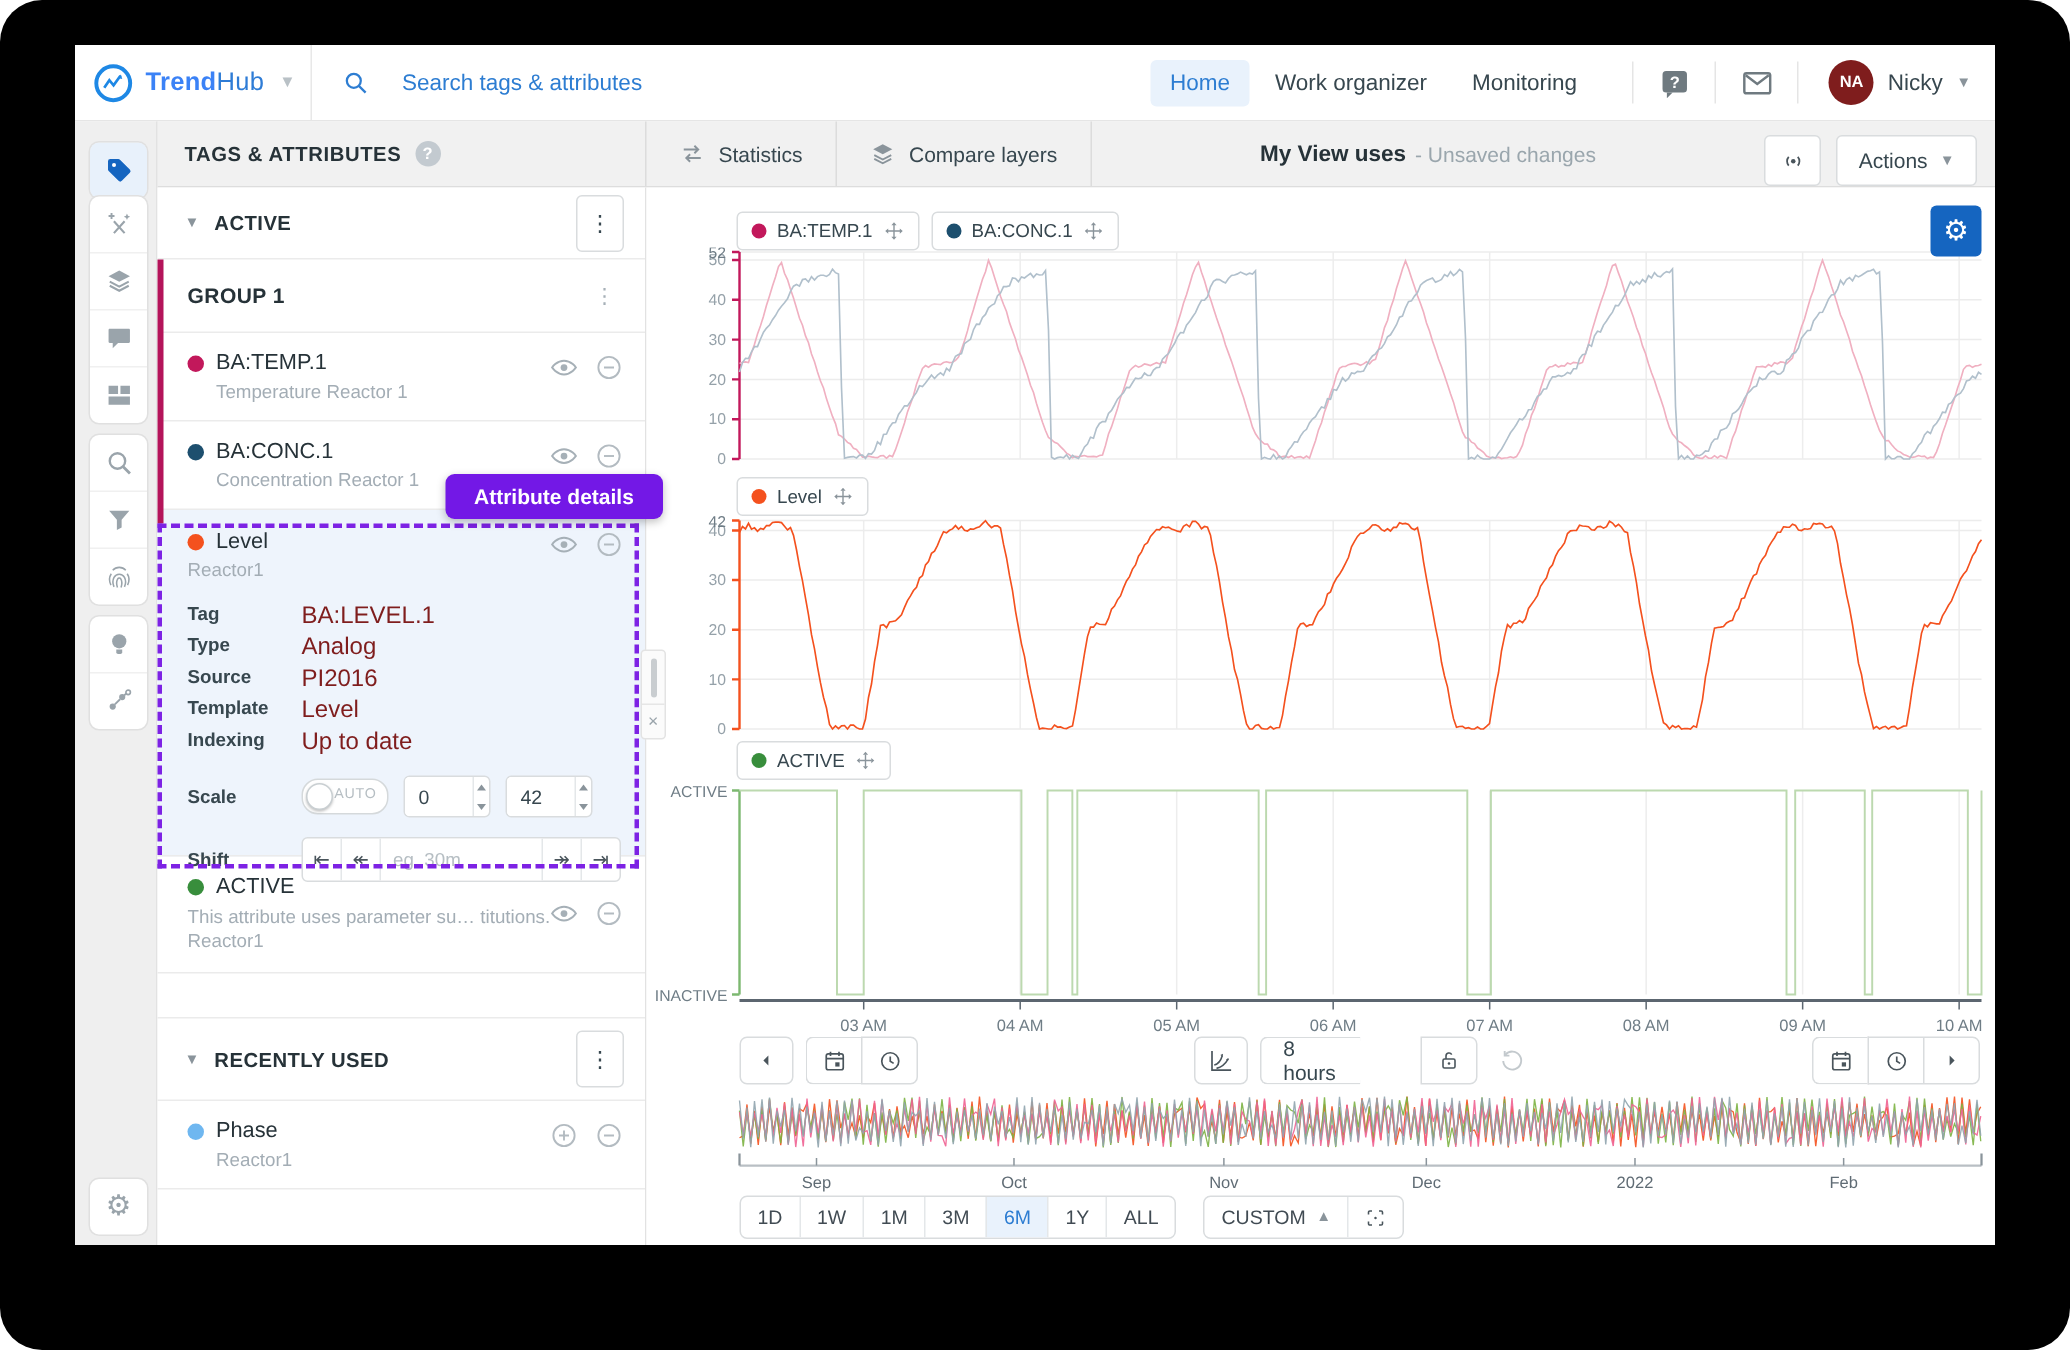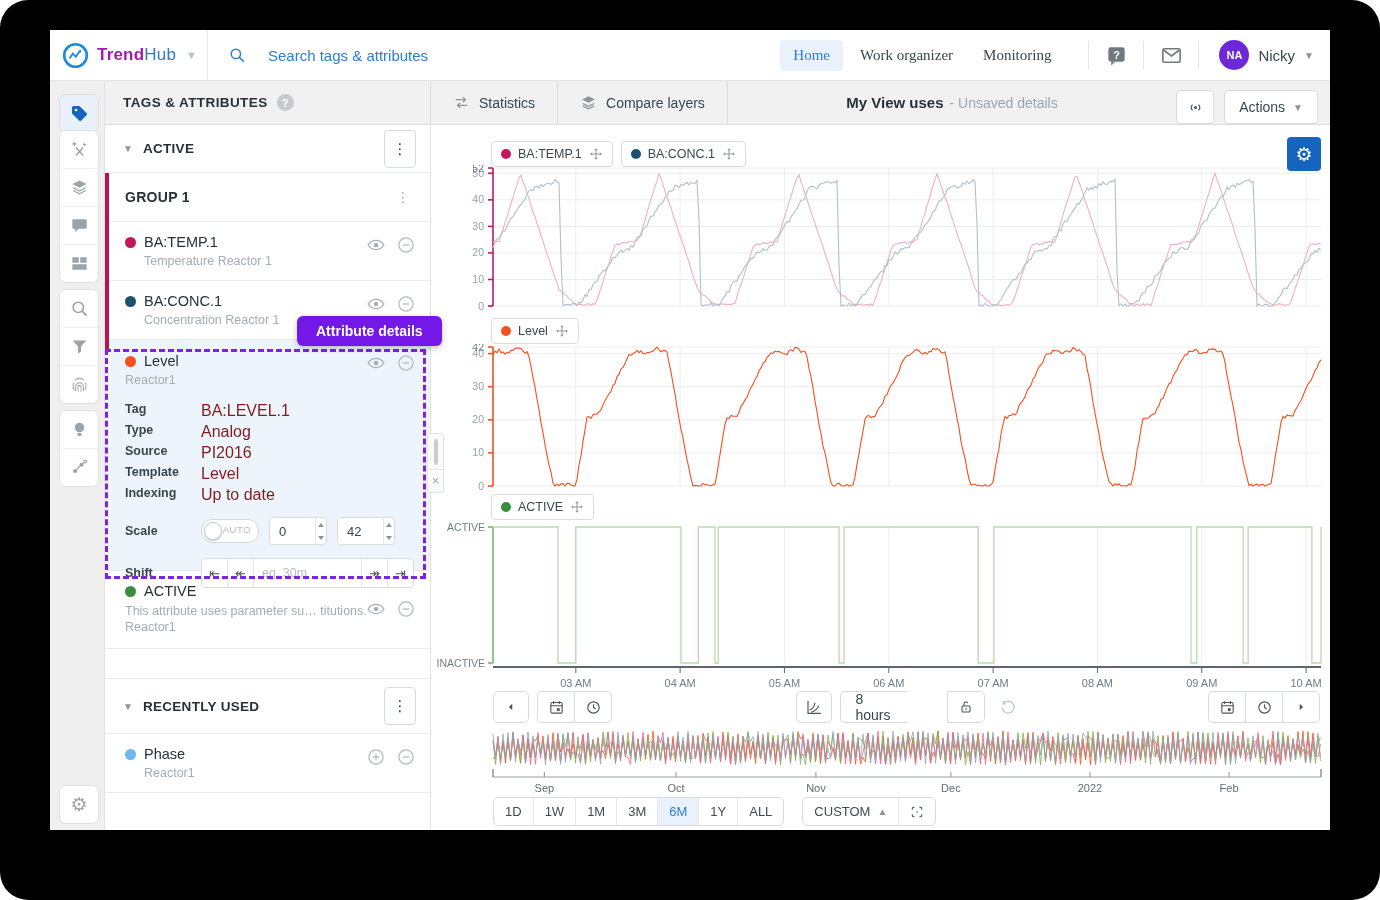--- a/index.html
+++ b/index.html
@@ -4,33 +4,33 @@
 <style>
   html,body{margin:0;padding:0;background:#fff;}
   body{width:1380px;height:900px;position:relative;font-family:"Liberation Sans","DejaVu Sans",sans-serif;-webkit-font-smoothing:antialiased;}
   .bezel{position:absolute;left:0;top:0;width:1380px;height:900px;background:#000;border-radius:28px;}
   .app{position:absolute;left:50px;top:30px;width:1280px;height:800px;background:#fff;overflow:hidden;display:flex;flex-direction:column;}
 
   
   .topbar{height:50px;display:flex;align-items:center;border-bottom:1px solid #e5e5e5;flex:none;}
   .brand{width:158px;flex:none;display:flex;align-items:center;gap:8px;padding-left:12px;box-sizing:border-box;border-right:1px solid #e8e8e8;height:100%;}
   .brand-name{font-size:17px;letter-spacing:.2px;}
-  .brand-name b{color:#a21caf;font-weight:bold;}
+  .brand-name b{color:#3b82f6;font-weight:bold;}
   .brand-name span{color:#2e7cd6;}
   .brand-caret{color:#b9c1c6;font-size:11px;margin-left:2px;}
   .searchwrap{display:flex;align-items:center;gap:20px;padding-left:20px;flex:1;}
   .searchwrap input{border:none;outline:none;font-size:15px;color:#2d7dd2;width:420px;font-family:inherit;background:transparent;}
   .searchwrap input::placeholder{color:#2d7dd2;opacity:1;}
-  .nav{display:flex;align-items:flex-end;gap:4px;margin-left:auto;padding-right:14px;font-family:Liberation Serif, serif;}
+  .nav{display:flex;align-items:flex-end;gap:4px;margin-left:auto;padding-right:14px;}
   .nav-item{font-size:15px;color:#37474f;padding:7px 13px;border-radius:4px;cursor:pointer;white-space:nowrap;}
   .nav-item.active{color:#2d7dd2;background:#e9f2fc;}
   .top-divider{width:1px;height:28px;background:#e5e5e5;margin:0 10px;}
   .top-iconbtn{width:34px;height:34px;display:flex;align-items:center;justify-content:center;cursor:pointer;}
   .userchip{display:flex;align-items:center;gap:9px;padding:0 16px 0 10px;cursor:pointer;}
-  .avatar{width:30px;height:30px;border-radius:50%;background:#6d28d9;color:#fff;font-size:11px;font-weight:bold;display:flex;align-items:center;justify-content:center;}
+  .avatar{width:30px;height:30px;border-radius:50%;background:#7f1d1d;color:#fff;font-size:11px;font-weight:bold;display:flex;align-items:center;justify-content:center;}
   .username{font-size:15px;color:#37474f;}
 
   
   .body-row{display:flex;flex:1;min-height:0;}
   .rail{width:54px;flex:none;background:#efefef;border-right:1px solid #e2e2e2;position:relative;}
   .rail-group{position:absolute;left:9px;width:38px;background:#fff;border:1px solid #e0e0e0;border-radius:7px;display:flex;flex-direction:column;overflow:hidden;}
   .rail-btn{height:37px;display:flex;align-items:center;justify-content:center;cursor:pointer;color:#9aa4ab;}
   .rail-btn + .rail-btn{border-top:1px solid #f0f0f0;}
   .rail-btn.active{background:#e8f1fb;color:#1565c0;}
   .right-col{flex:1;display:flex;flex-direction:column;min-width:0;}
@@ -269,21 +269,21 @@
         </div>
         <div class="tb-tab">
           <svg width="17" height="17" viewBox="0 0 24 24">
                 <path d="M12 3l9 4.7-9 4.7-9-4.7z" fill="#8a949b"></path>
                 <path d="M4 13.3l8 4.2 8-4.2M4 16.8l8 4.2 8-4.2" fill="none" stroke="#8a949b" stroke-width="1.7"></path>
               </svg>
           <span>Compare layers</span>
         </div>
         <div class="tb-spacer">
           <span class="view-title">My View uses</span>
-          <span class="view-status">- Unsaved details</span>
+          <span class="view-status">- Unsaved changes</span>
         </div>
         <div class="tb-right">
           <div class="btn broadcast-btn">
             <svg width="19" height="19" viewBox="0 0 24 24">
                   <circle cx="12" cy="12" r="1.9" fill="#4a555c"></circle>
                   <path d="M8.2 8.4a5.3 5.3 0 0 0 0 7.2M15.8 8.4a5.3 5.3 0 0 1 0 7.2" fill="none" stroke="#4a555c" stroke-width="1.5"></path>
                 </svg>
           </div>
           <div class="btn actions-btn">
             <span>Actions</span>

